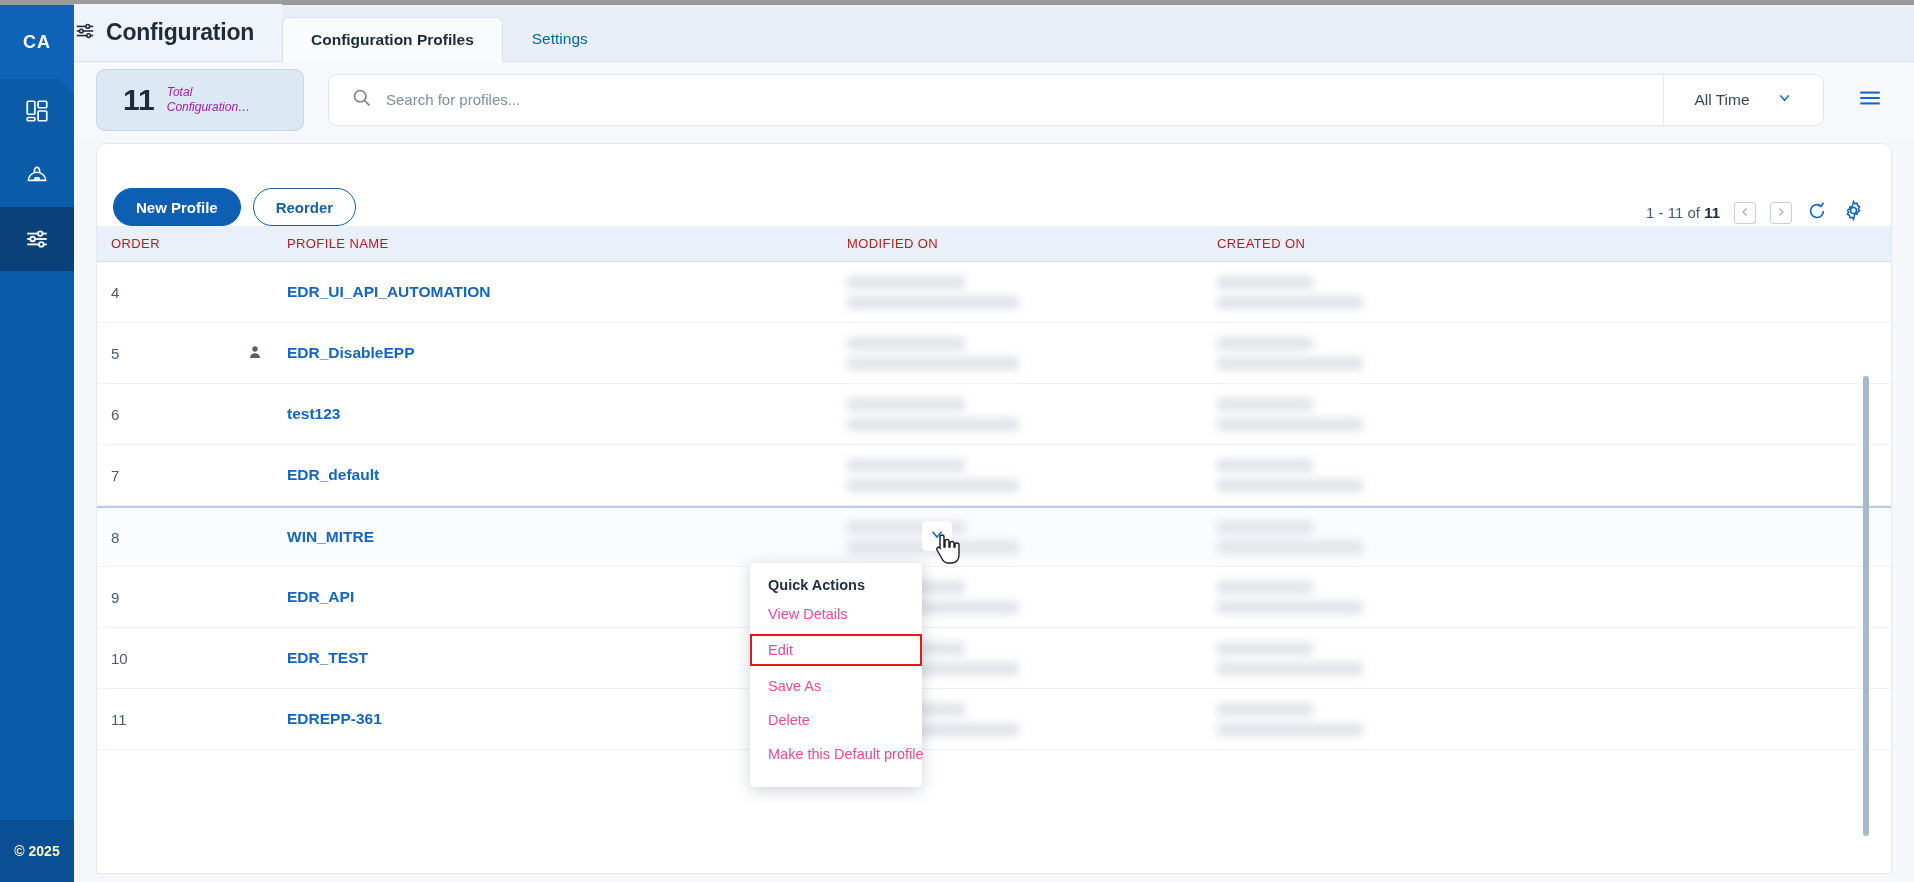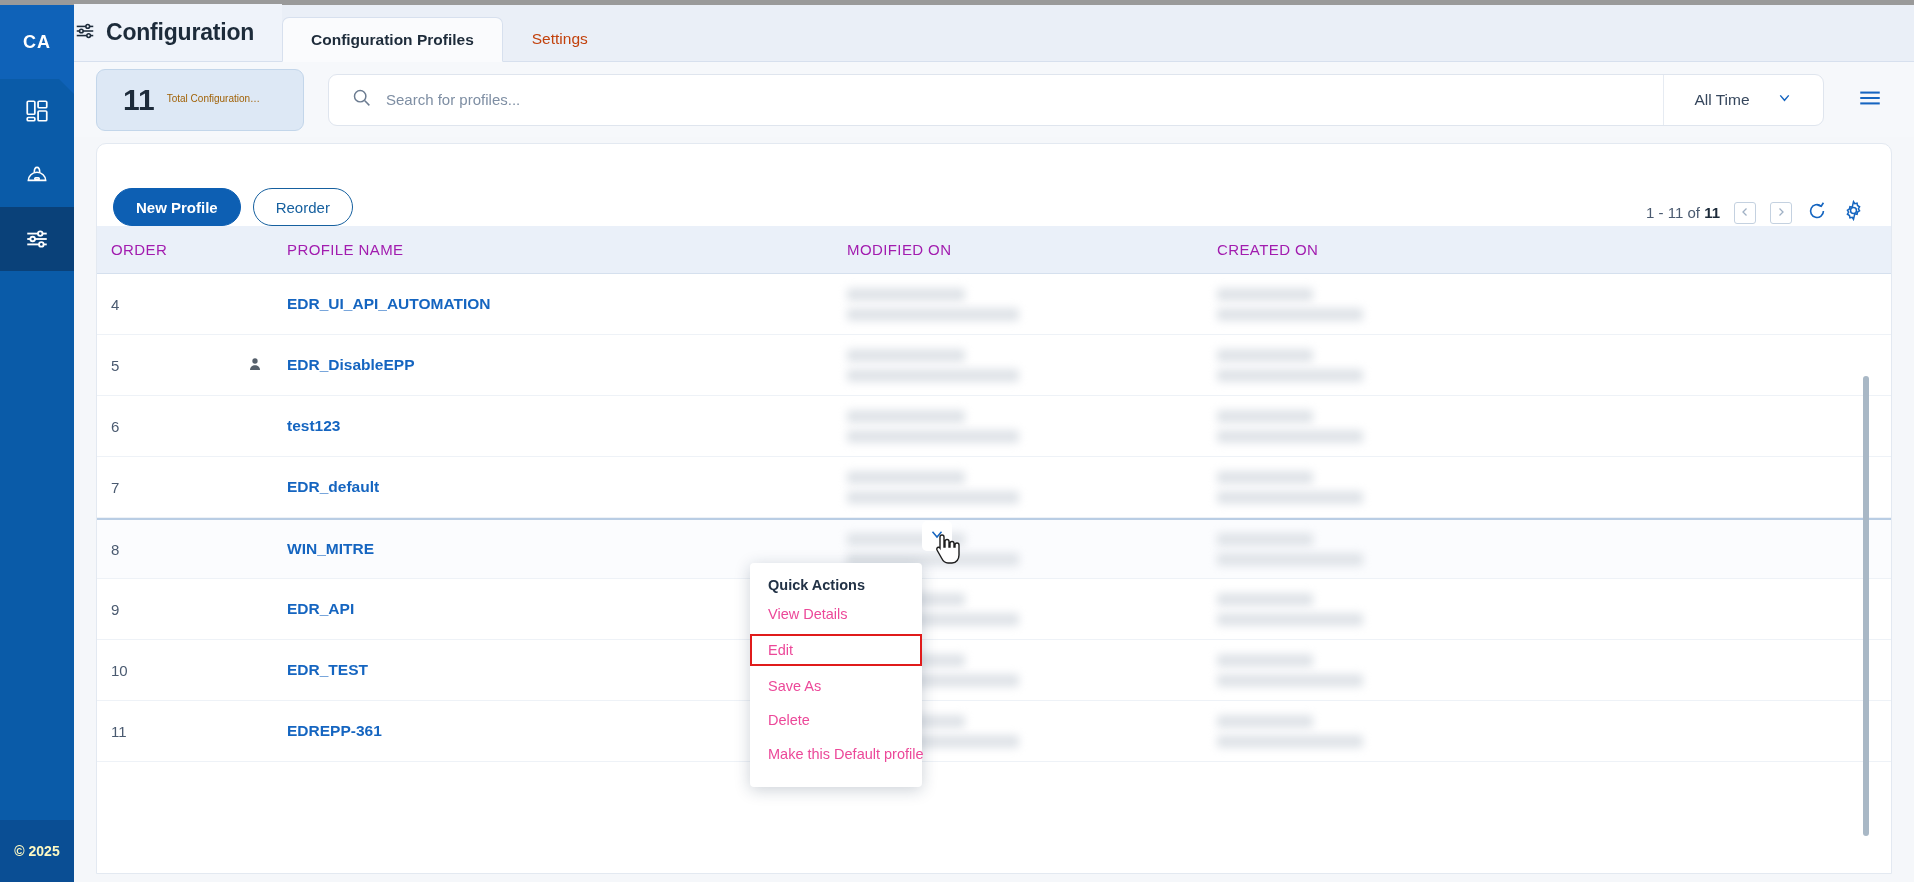--- a/index.html
+++ b/index.html
@@ -76,21 +76,21 @@
   .header-title {
     font-size: 23px; font-weight: bold; color: #1d2b3a;
     letter-spacing: -0.2px;
     white-space: nowrap;
   }
   .tabs { display: flex; align-items: flex-end; height: 57px; }
   .tab {
     height: 45px;
     padding: 0 28px;
     display: flex; align-items: center;
-    font-size: 15.5px; color: #c2410c;
+    font-size: 15.5px; color: #0369a1;
     cursor: pointer;
     border: 1px solid transparent;
     white-space: nowrap;
   }
   .tab.active {
     background: #fafbfd;
     color: #1d2b3a; font-weight: bold;
     border: 1px solid #d7e0ee;
     border-bottom: 1px solid #fafbfd;
     border-radius: 7px 7px 0 0;
@@ -113,22 +113,23 @@
     border-radius: 9px;
     display: flex; align-items: center; gap: 12px;
     padding-left: 26px;
     flex-shrink: 0;
   }
   .stat-number {
     font-size: 30px; font-weight: bold; color: #1d2b3a;
     line-height: 1;
   }
   .stat-label {
-    font-size: 10px; color: #a16207; line-height: 1.25;
+    font-size: 12px; color: #a21caf; line-height: 1.25;
     max-width: 100px;
+    font-style: italic;
   }
   .search-wrap {
     flex: 1;
     height: 52px;
     background: #ffffff;
     border: 1px solid #dfe5ee;
     border-radius: 9px;
     display: flex; align-items: stretch;
     overflow: hidden;
   }
@@ -174,20 +175,21 @@
     padding: 0 26px 0 16px;
   }
   .btn {
     height: 38px; padding: 0 22px;
     border-radius: 19px;
     font-size: 15px;
     display: flex; align-items: center; justify-content: center;
     cursor: pointer;
     white-space: nowrap;
     font-family: "Liberation Sans", sans-serif;
+    font-weight: bold;
   }
   .btn-primary {
     background: #0d5fb3; color: #ffffff; border: 1px solid #0d5fb3;
     font-weight: bold;
   }
   .btn-outline {
     background: #ffffff; color: #16609f; border: 1px solid #16609f;
     margin-left: 12px;
   }
   .toolbar-right {
@@ -200,24 +202,24 @@
     width: 22px; height: 22px;
     border: 1px solid #c4d1e0; border-radius: 3px;
     display: flex; align-items: center; justify-content: center;
     color: #9fb0c4; cursor: pointer; background: #fff;
   }
   .icon-btn { cursor: pointer; display: flex; align-items: center; }
 
   
   .table-head {
     display: flex; align-items: center;
-    height: 48px;
+    height: 36px;
     background: #eaf0f9;
     border-bottom: 1px solid #d5e0ee;
-    font-size: 15px; color: #a21caf;
+    font-size: 13px; color: #b91c1c;
     letter-spacing: 0.4px;
   }
   .c-order  { width: 150px; padding-left: 14px; }
   .c-icon   { width: 40px; }
   .c-name   { width: 560px; }
   .c-mod    { width: 370px; }
   .c-cre    { width: 400px; }
   .table-body {
     position: relative;
     height: 611px;

